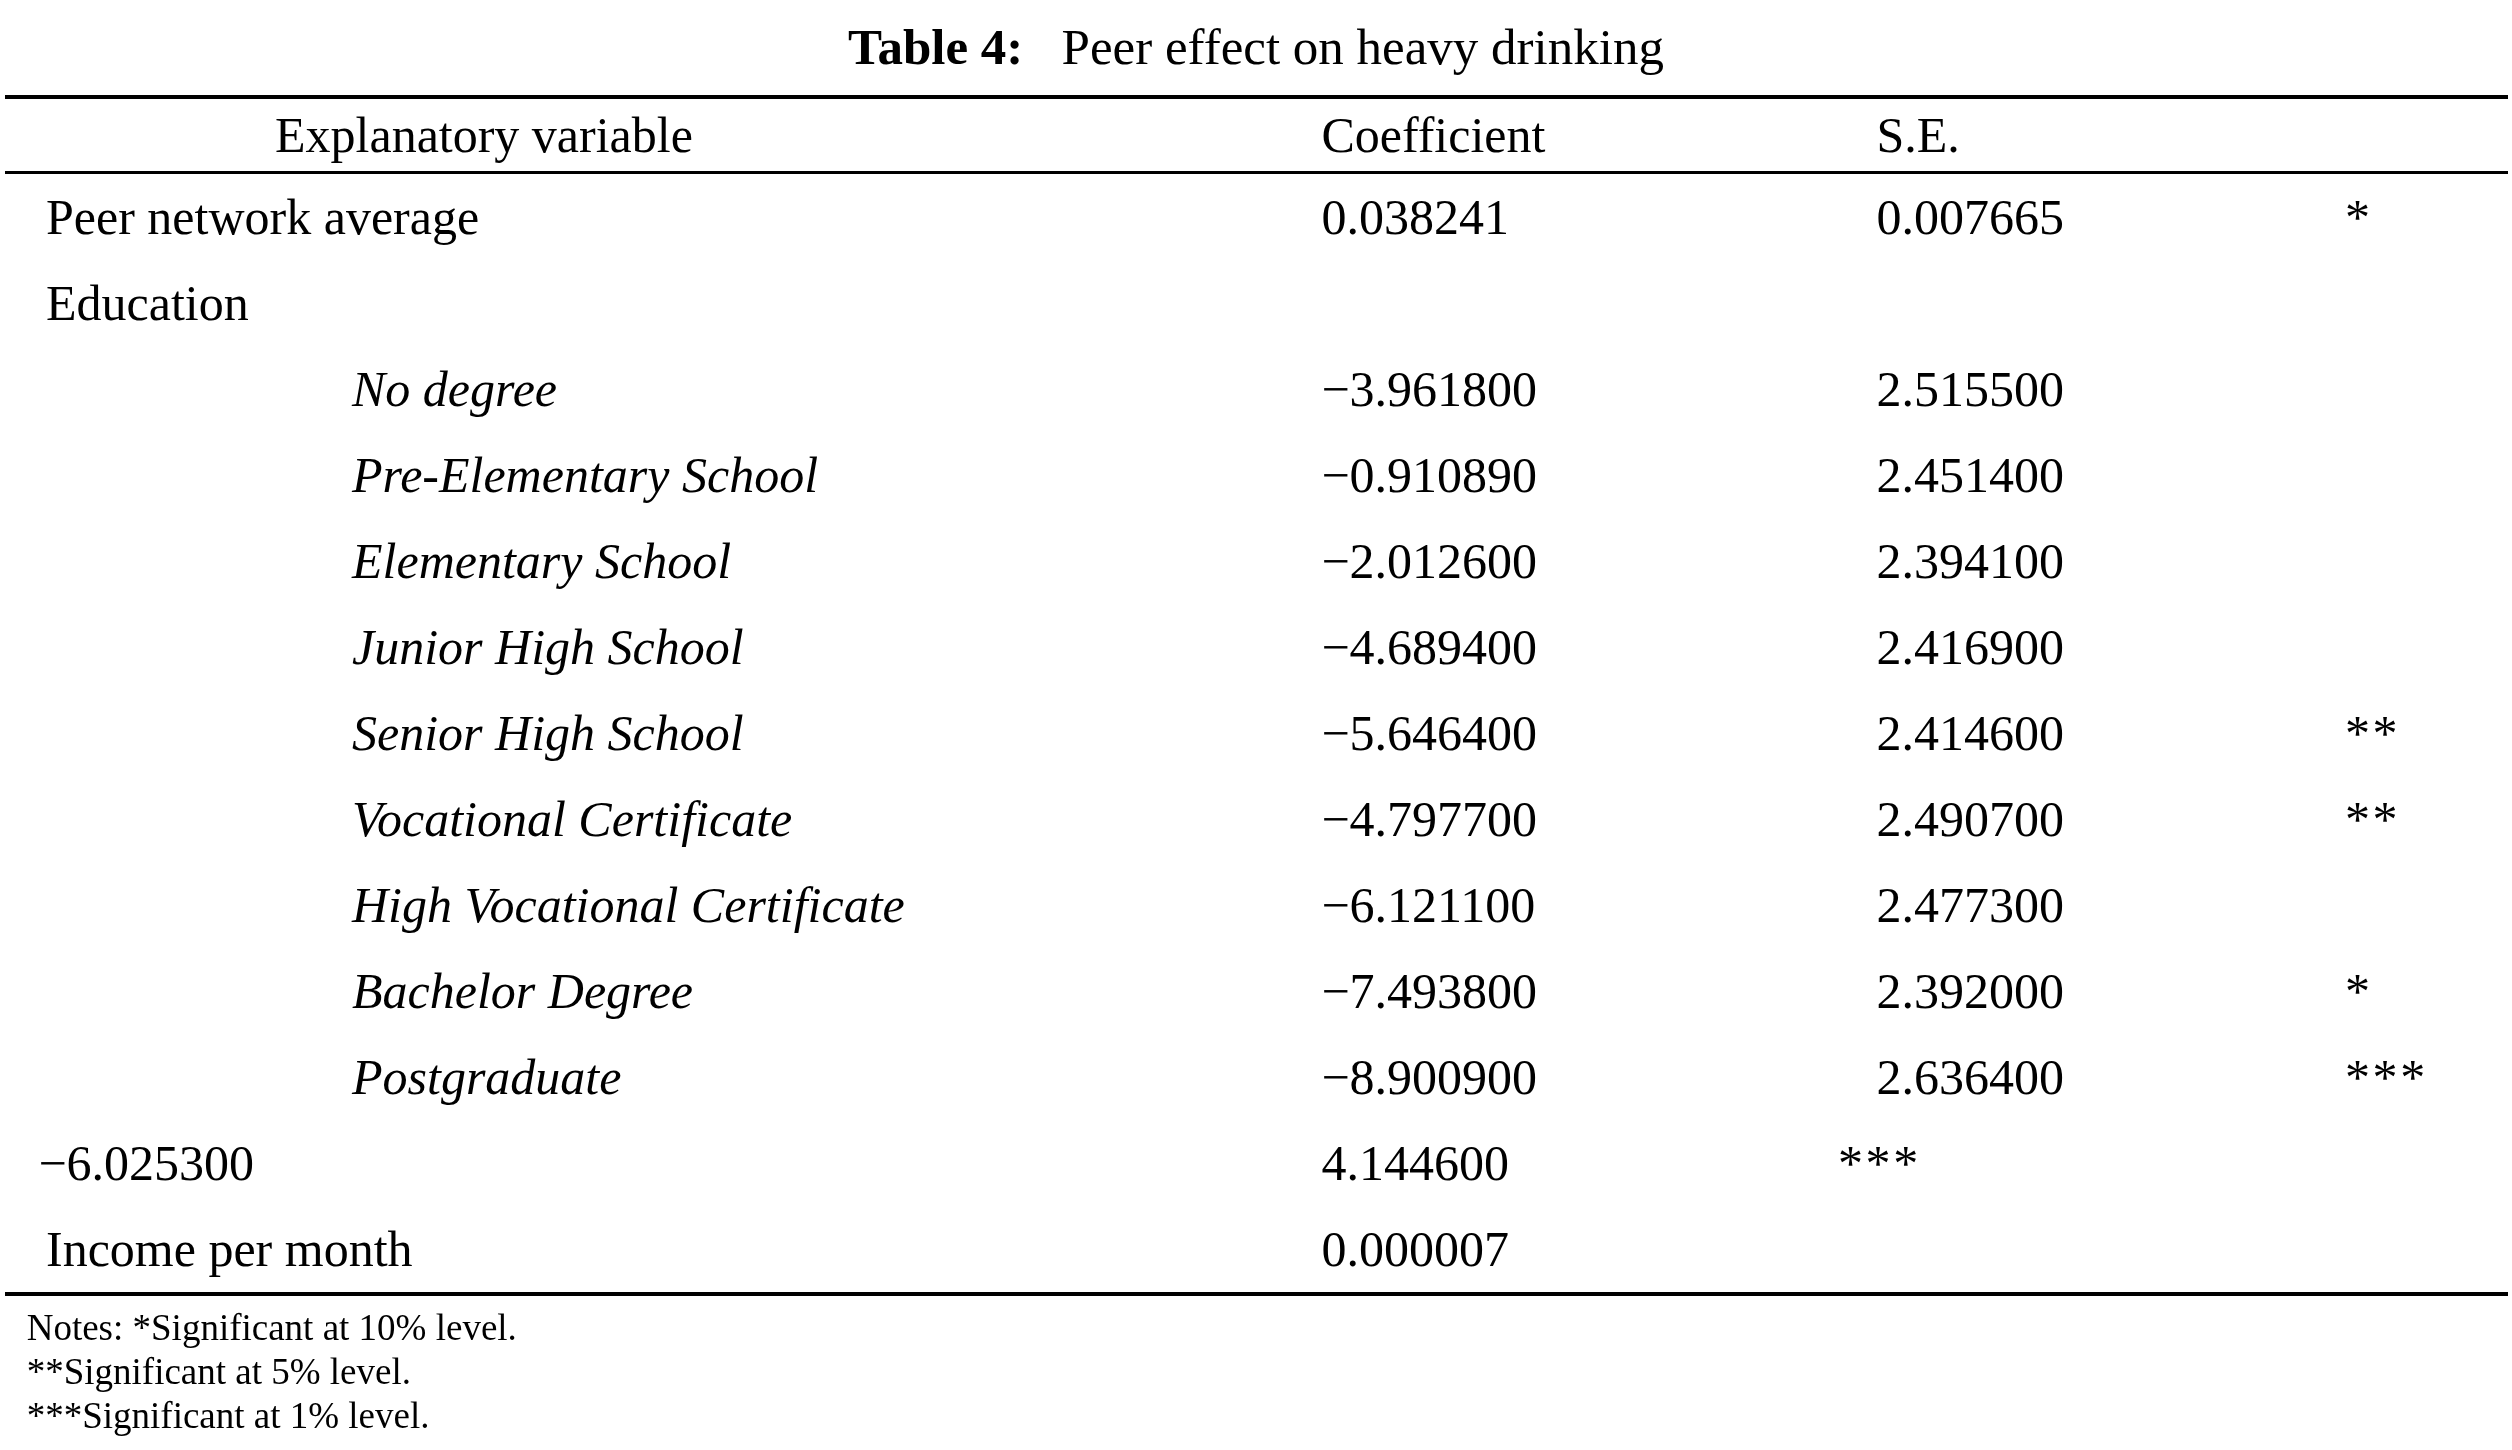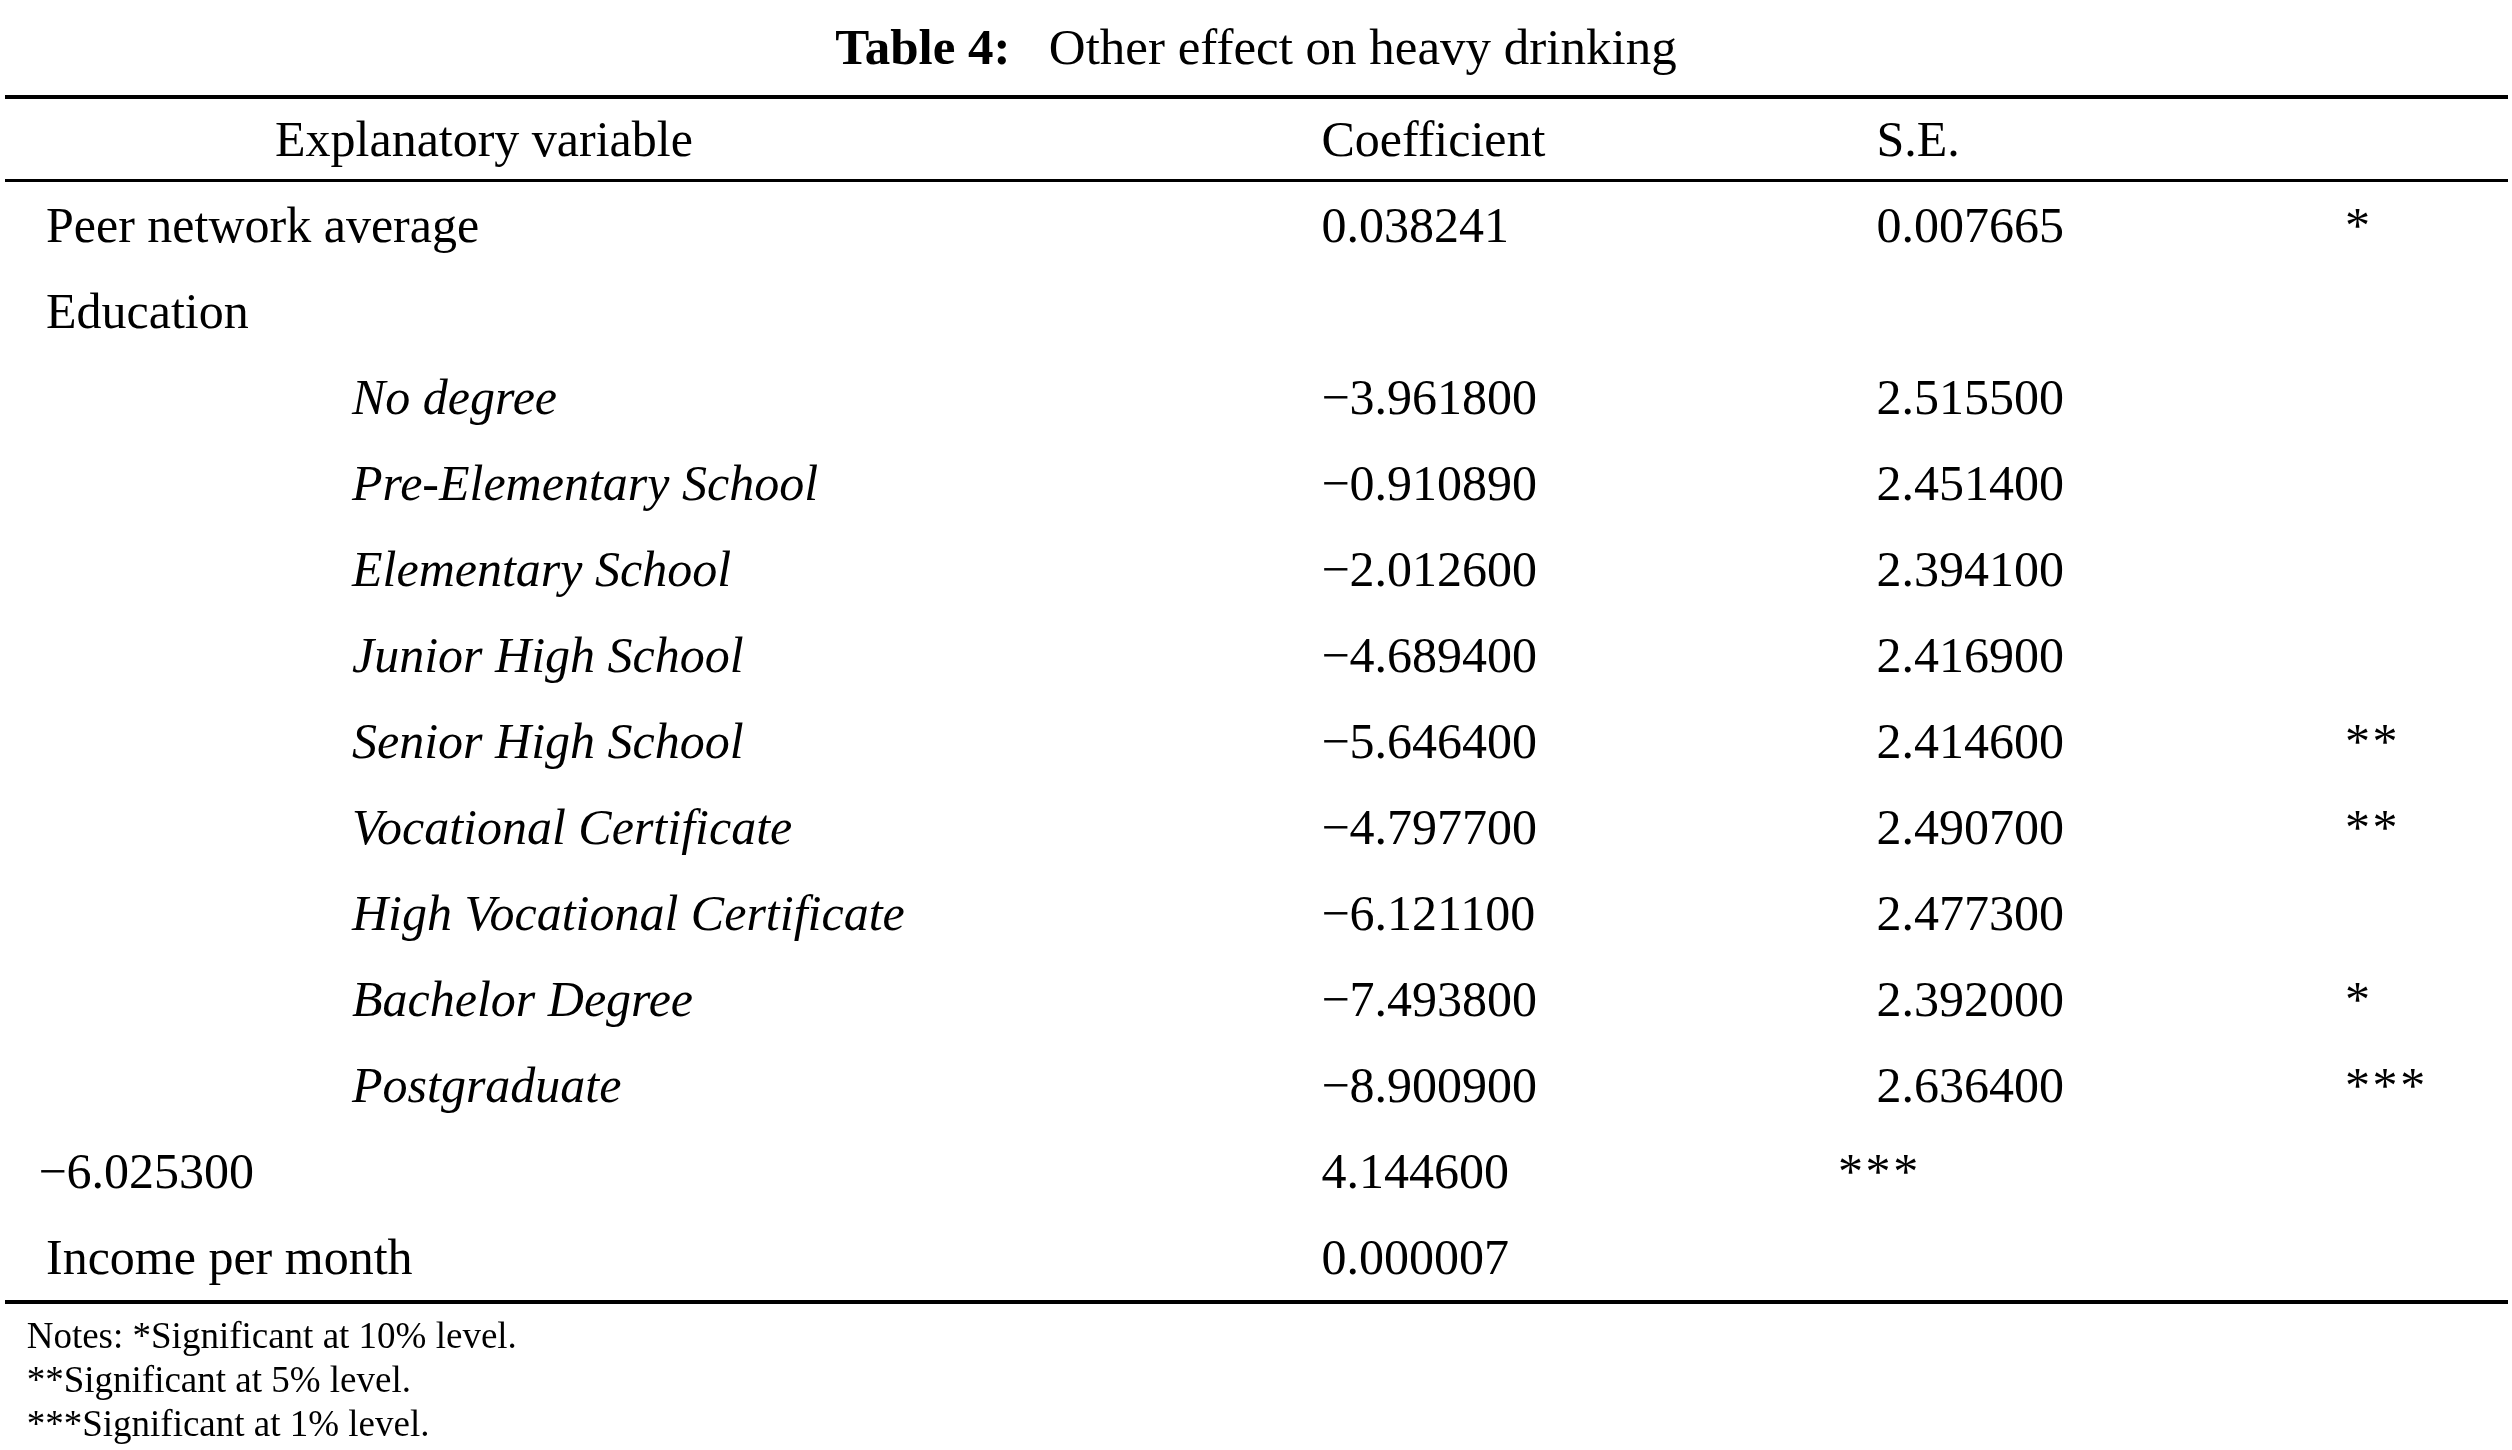--- a/index.html
+++ b/index.html
@@ -31,21 +31,21 @@
     height: 3.9px;
   }
   .rule.mid { height: 3.2px; }
   .row {
     display: grid;
     grid-template-columns: 1283px 555px 507px auto;
     align-items: center;
     height: 86px;
     font-size: 50px;
   }
-  .row.header { height: 80px; }
+  .row.header { height: 72px; }
   .cell { white-space: nowrap; }
   .cell.label { padding-left: 46px; }
   .cell.label.header-label { padding-left: 275px; }
   .row.indent .cell.label { padding-left: 352px; font-style: italic; }
   .cell.num { padding-left: 6.4px; margin-left: 32px; }
   .cell.sig {
     font-size: 50px;
     letter-spacing: 2.6px;
   }
   .notes {
@@ -60,21 +60,21 @@
   }
 </style>
 </head>
 <body>
 
 <div class="page">
 
   <div class="title">
     <span class="bold">Table 4:</span>
     <span class="plain">&nbsp;</span>
-    <span class="plain">Other effect on heavy drinking</span>
+    <span class="plain">Peer effect on heavy drinking</span>
   </div>
 
   <div class="rule top"></div>
 
   <div class="row header">
     <div class="cell label header-label">Explanatory variable</div>
     <div class="cell num">Coefficient</div>
     <div class="cell num">S.E.</div>
     <div class="cell sig"></div>
   </div>

